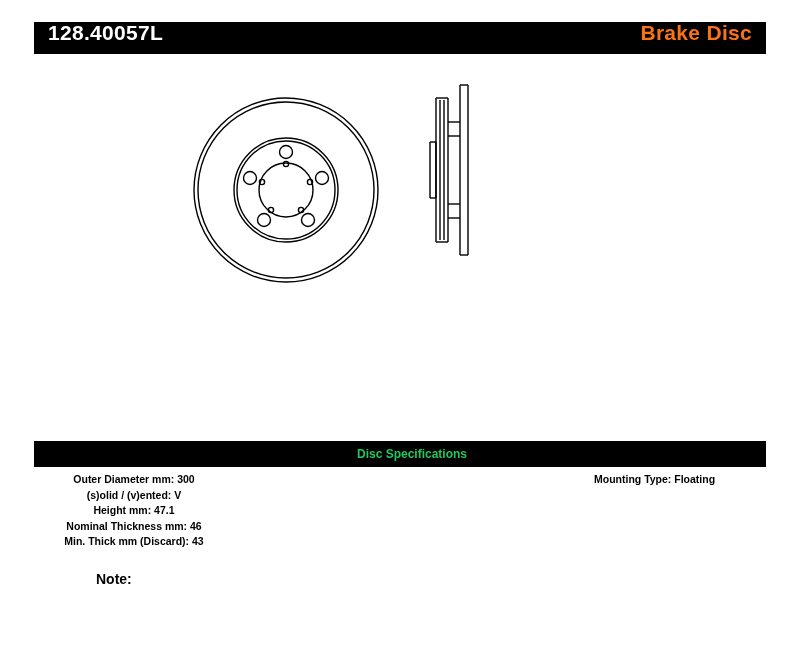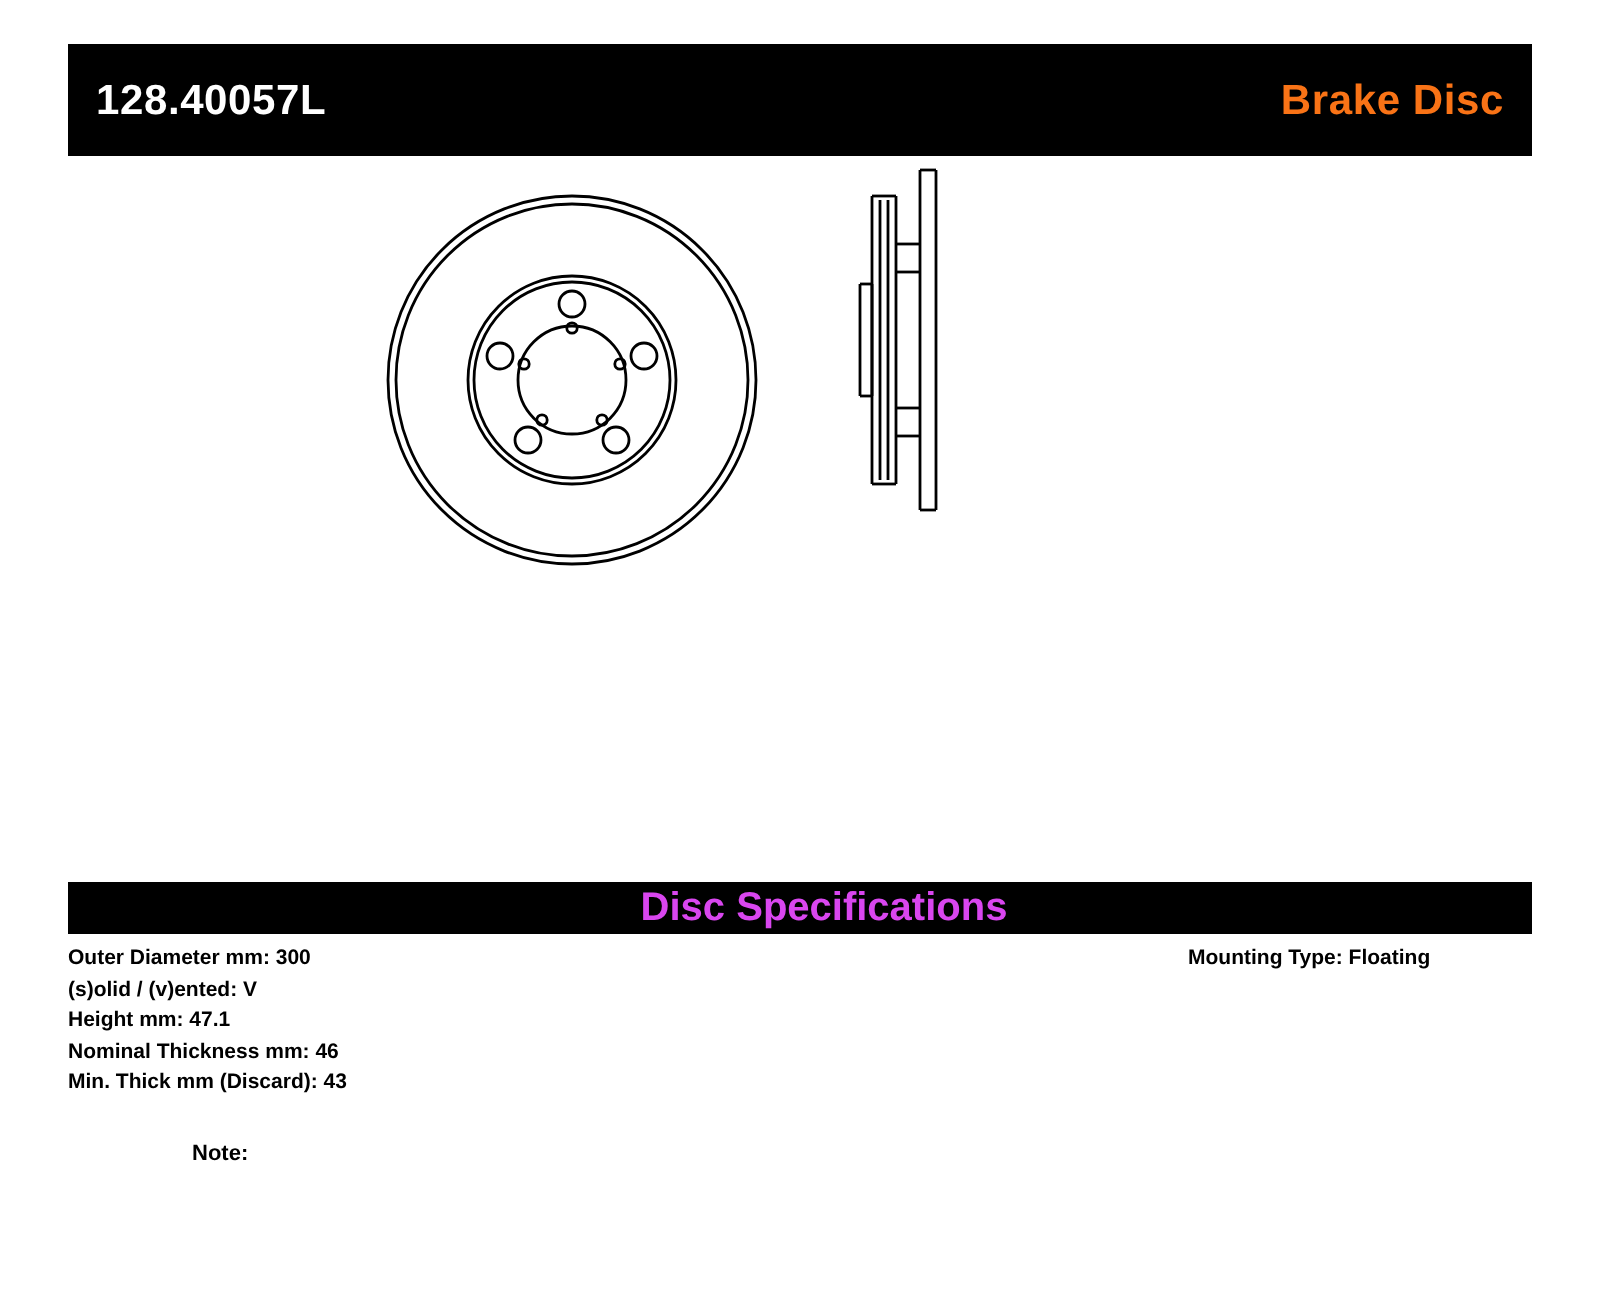--- a/index.html
+++ b/index.html
@@ -20,24 +20,24 @@
     width: 800px;
     height: 655px;
   }
 
   
   .header-bar {
     position: absolute;
     left: 34px;
     top: 22px;
     width: 732px;
-    height: 56px;
+    height: 32px;
     background: #000000;
     display: flex;
-    align-items: center;
+    align-items: flex-start;
     justify-content: space-between;
     box-sizing: border-box;
     padding: 0 14px;
   }
   .part-number {
     color: #ffffff;
     font-size: 21px;
     font-weight: bold;
     letter-spacing: 0.3px;
     line-height: 1;
@@ -69,22 +69,22 @@
     top: 441px;
     width: 732px;
     height: 26px;
     background: #000000;
     display: flex;
     align-items: center;
     justify-content: center;
     box-sizing: border-box;
   }
   .spec-bar span {
-    color: #d946ef;
-    font-size: 20px;
+    color: #22c55e;
+    font-size: 12px;
     font-weight: bold;
     line-height: 1;
     margin-left: 24px;
   }
 
   
   .specs {
     position: absolute;
     left: 34px;
     top: 472px;
@@ -93,21 +93,21 @@
     font-size: 10.5px;
     font-weight: bold;
   }
   .col {
     position: absolute;
     top: 0;
   }
   .col-left {
     left: 0;
     width: 200px;
-    text-align: left;
+    text-align: center;
   }
   .col-mid {
     left: 216px;
     width: 250px;
     text-align: right;
   }
   .col-right {
     left: 512px;
     width: 232px;
     text-align: left;
@@ -117,21 +117,21 @@
   .spec-line {
     line-height: 15.5px;
     white-space: nowrap;
   }
 
   
   .note {
     position: absolute;
     left: 96px;
     top: 571px;
-    font-size: 11px;
+    font-size: 14px;
     font-weight: bold;
   }
 </style>
 </head>
 <body>
 
 <div class="sheet">
 
   <div class="header-bar">
     <div class="part-number">128.40057L</div>

